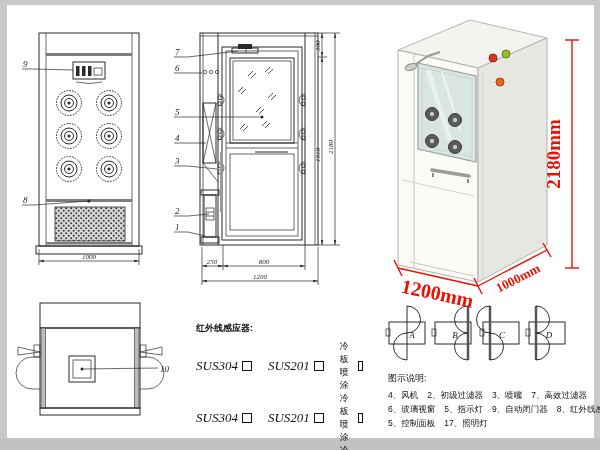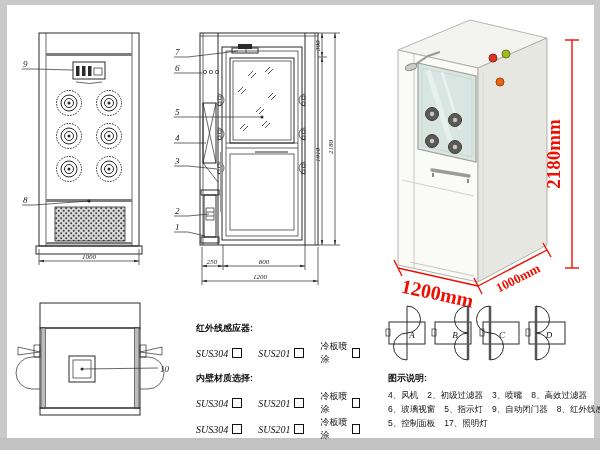--- a/index.html
+++ b/index.html
@@ -17,24 +17,24 @@
   .gray{fill:#7d7d7d;stroke:none;}
   text{font-family:"Liberation Serif",serif;fill:#1a1a1a;}
   .callout{font-size:9px;font-style:italic;}
   .dimtxt{font-size:7px;font-style:italic;}
   .reddim{fill:#ee0f00;font-weight:bold;font-family:"Liberation Serif",serif;}
   .redline{stroke:#ee0f00;stroke-width:1.4;fill:none;}
   .materials{position:absolute;left:196px;top:316px;width:176px;color:#111;}
   .mat-title{font-size:9px;font-weight:bold;margin:6px 0 5px 0;}
   .mat-row{display:flex;align-items:center;gap:4px;font-size:10px;}
   .mat-opt{display:flex;align-items:center;margin-right:12px;}
-  .sus{font-family:"Liberation Serif",serif;font-style:italic;font-size:10px;}
+  .sus{font-family:"Liberation Serif",serif;font-style:italic;font-size:13px;}
   .chk{display:inline-block;width:8px;height:8px;border:1.4px solid #111;margin-left:4px;background:#fff;cursor:pointer;}
   .legend{position:absolute;left:388px;top:372px;width:200px;color:#111;}
-  .legend-title{font-size:9px;font-weight:bold;margin-bottom:3px;}
+  .legend-title{font-size:9px;font-weight:normal;margin-bottom:3px;}
   .legend-row{display:flex;gap:9px;font-size:8.5px;line-height:14px;white-space:nowrap;}
 </style>
 </head>
 <body>
 
 <div class="frame">
   <div class="border-strip bs-top"></div>
   <div class="border-strip bs-left"></div>
   <div class="border-strip bs-right"></div>
   <div class="border-strip bs-bottom"></div>
@@ -380,21 +380,20 @@
         </span>
       <span class="mat-opt">
           <span class="sus">SUS201</span>
           <span class="chk"></span>
         </span>
       <span class="mat-opt">
           <span style="font-size:9px">冷板喷涂</span>
           <span class="chk"></span>
         </span>
     </div>
-    <div class="mat-title">内壁材质选择:</div>
     <div class="mat-row">
       <span class="mat-opt">
           <span class="sus">SUS304</span>
           <span class="chk"></span>
         </span>
       <span class="mat-opt">
           <span class="sus">SUS201</span>
           <span class="chk"></span>
         </span>
       <span class="mat-opt">
@@ -417,21 +416,21 @@
         </span>
     </div>
   </div>
 
   <div class="legend">
     <div class="legend-title">图示说明:</div>
     <div class="legend-row">
       <span>4、风机</span>
       <span>2、初级过滤器</span>
       <span>3、喷嘴</span>
-      <span>8、高效过滤器</span>
+      <span>7、高效过滤器</span>
     </div>
     <div class="legend-row">
       <span>6、玻璃视窗</span>
       <span>5、指示灯</span>
       <span>9、自动闭门器</span>
       <span>8、红外线感应器</span>
     </div>
     <div class="legend-row">
       <span>5、控制面板</span>
       <span>17、照明灯</span>

